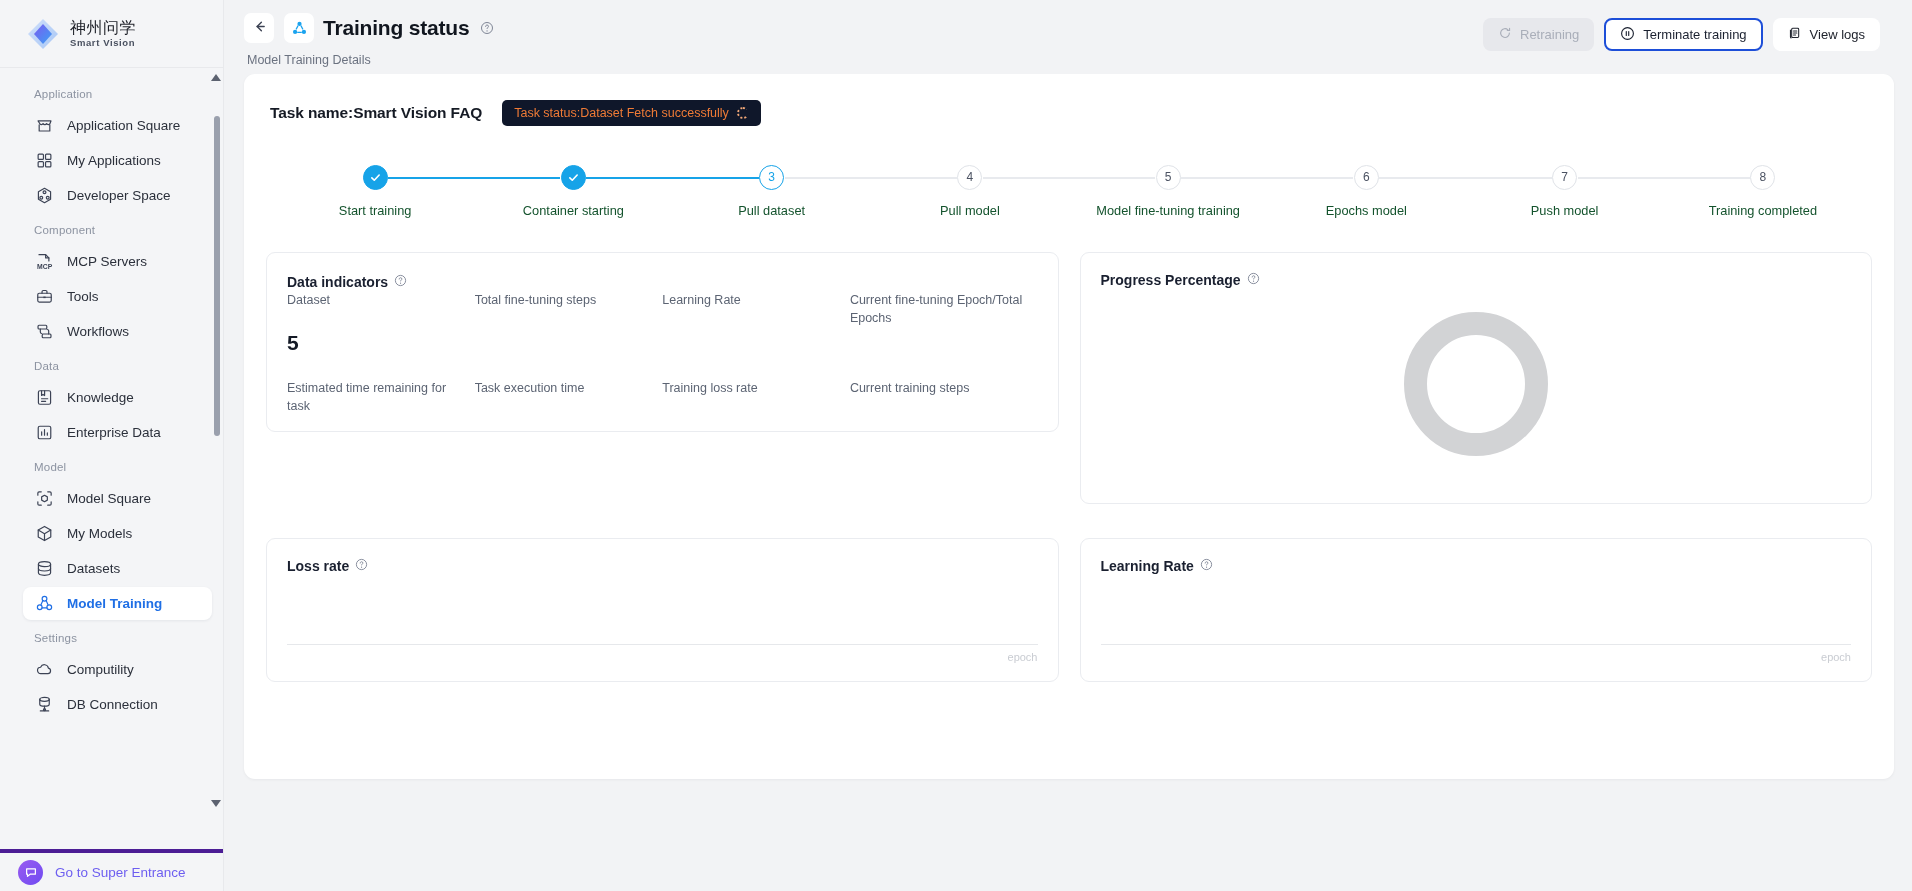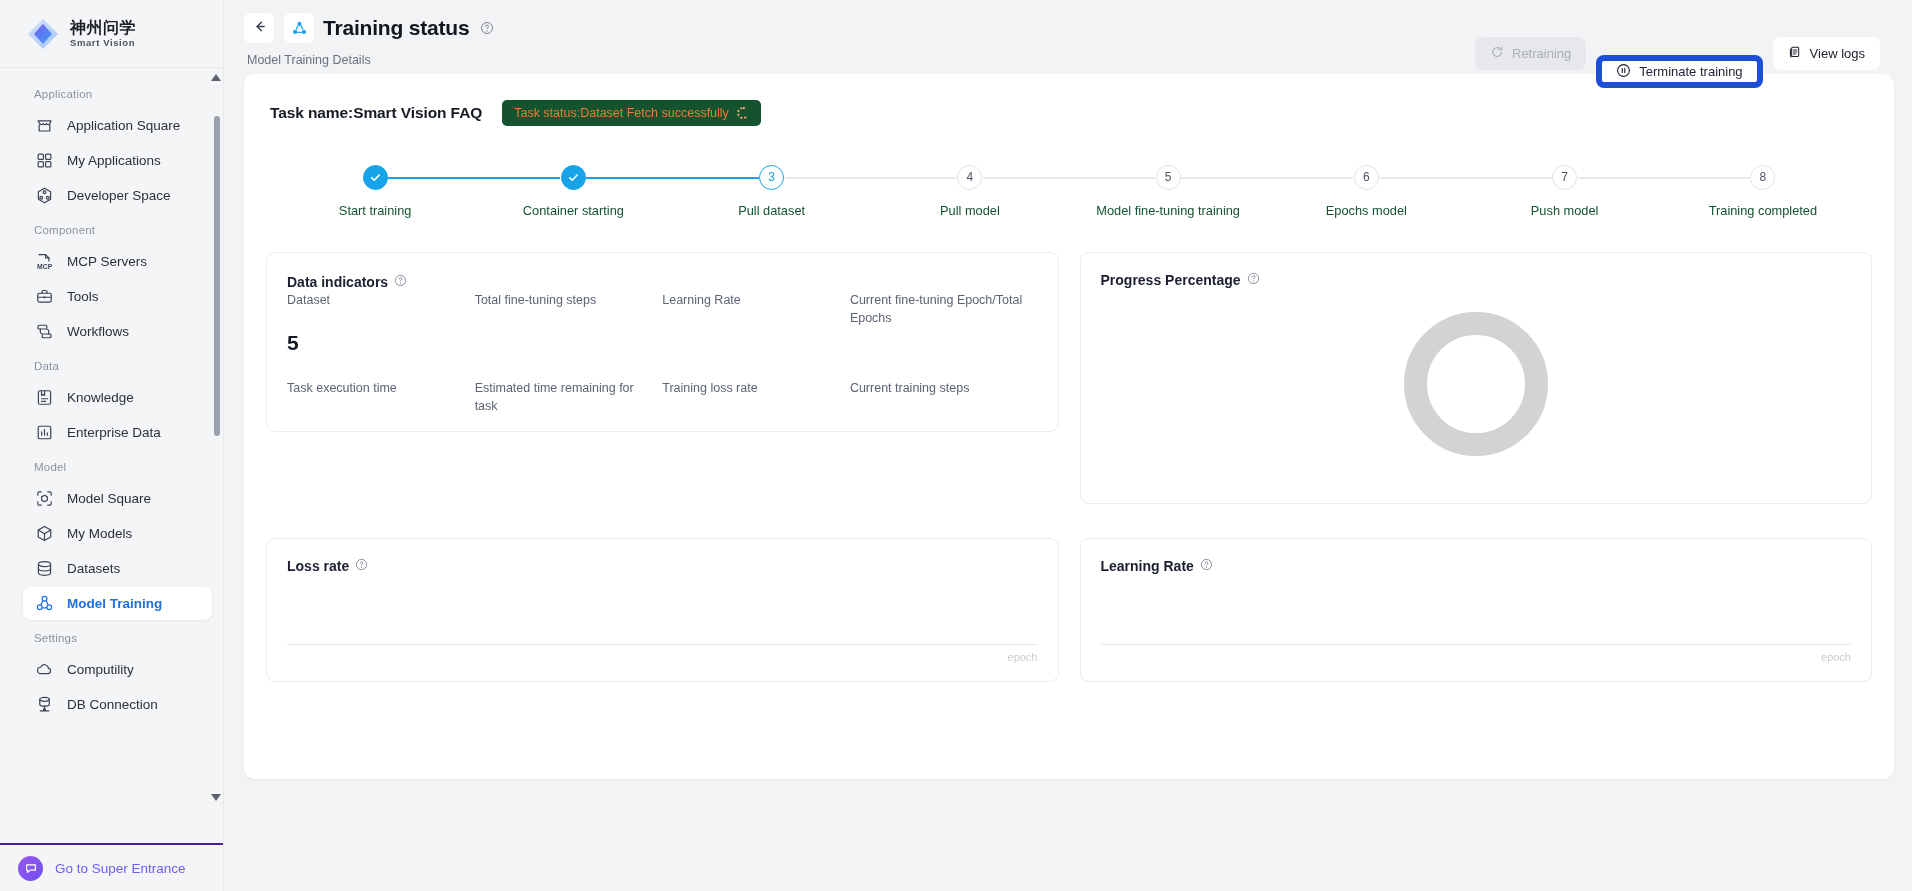--- a/index.html
+++ b/index.html
@@ -20,21 +20,21 @@
     position: relative; flex: 0 0 224px;
   }
   .logo-row {
     height: 68px; display: flex; align-items: center;
     padding-left: 26px; gap: 10px;
     border-bottom: 1px solid #e8e9ec;
     background: #f4f5f7;
   }
   .logo-mark { width: 34px; height: 34px; position: relative; flex: 0 0 34px; }
   .logo-text { display: flex; flex-direction: column; justify-content: center; }
-  .logo-cn { font-size: 16px; font-weight: 700; color: #1c1f27; letter-spacing: .5px; line-height: 1.15; }
+  .logo-cn { font-size: 16px; font-weight: 400; color: #1c1f27; letter-spacing: .5px; line-height: 1.15; }
   .logo-en { font-size: 9.5px; color: #4a5160; letter-spacing: .6px; line-height: 1.2; font-weight: 600; }
 
   .nav-scroll {
     flex: 1; overflow: hidden; padding: 10px 0 4px 0; position: relative; margin-left: 12px;
   }
   .nav-group-title {
     font-size: 11.5px; color: #8c93a1; padding: 10px 0 7px 22px; letter-spacing: .2px;
   }
   .nav-item {
     display: flex; align-items: center; gap: 13px;
@@ -51,21 +51,21 @@
   }
   .sb-thumb {
     position: absolute; left: 0; top: 34px; width: 6px; height: 320px;
     background: #9aa0ad; border-radius: 3px;
   }
   .sb-arrow { position: absolute; right: 2px; width: 0; height: 0; }
   .sb-arrow.up { top: 6px; border-left: 5px solid transparent; border-right: 5px solid transparent; border-bottom: 7px solid #5c6270; }
   .sb-arrow.down { bottom: 42px; border-left: 5px solid transparent; border-right: 5px solid transparent; border-top: 7px solid #5c6270; }
 
   .super-entrance {
-    height: 48px; border-top: 2px solid #4c1d95;
+    height: 42px; border-top: 4px solid #4c1d95;
     display: flex; align-items: center; gap: 12px; padding-left: 18px;
     cursor: pointer; background: #f4f5f7;
   }
   .se-badge {
     width: 25px; height: 25px; border-radius: 50%;
     background: linear-gradient(135deg,#9a5bf0,#6f4bf2);
     display: flex; align-items: center; justify-content: center;
   }
   .se-label { font-size: 13.5px; color: #6d5ef0; font-weight: 500; }
 
@@ -93,35 +93,35 @@
 
   .topbar-actions {
     margin-left: auto; display: flex; align-items: center; gap: 10px; padding-top: 18px;
   }
   .btn {
     height: 33px; border-radius: 8px; display: flex; align-items: center; gap: 8px;
     padding: 0 14px; font-size: 13px; cursor: pointer; background: #ffffff;
     border: 1px solid transparent; color: #20242e; white-space: nowrap;
   }
   .btn.disabled { background: #e7e8ec; color: #a9aeb9; cursor: default; }
-  .btn.outlined { border: 6px solid #1d4ed8; color: #1b2130; font-weight: 500; margin-top: 37px; }
+  .btn.outlined { border: 2px solid #1d4ed8; color: #1b2130; font-weight: 500; }
   .btn.plain { border: 1px solid transparent; }
 
   .content-wrap { flex: 1; padding: 0 18px 0 20px; overflow: hidden; }
   .panel {
     background: #ffffff; border-radius: 11px; padding: 22px 22px 24px 22px;
     box-shadow: 0 1px 3px rgba(16,24,40,.05);
     height: 705px;
   }
 
   .task-row { display: flex; align-items: center; gap: 20px; padding: 4px 2px 0 4px; }
   .task-name { font-size: 15.5px; font-weight: 700; color: #151a24; letter-spacing: -.1px; }
   .status-badge {
     display: flex; align-items: center; gap: 8px;
-    background: #14532d; color: #f07b36; font-size: 12.5px;
+    background: #0f172a; color: #f07b36; font-size: 12.5px;
     padding: 6px 12px; border-radius: 5px;
   }
   .spinner {
     width: 12px; height: 12px; border-radius: 50%;
     border: 2px dotted #f2a878; border-right-color: transparent;
   }
 
   
   .stepper { display: flex; margin: 38px 10px 0 10px; }
   .step { flex: 1; display: flex; flex-direction: column; align-items: center; position: relative; }
@@ -536,25 +536,25 @@
                 </div>
                 <div class="ind-cell">
                   <div class="ind-label">Learning Rate</div>
                   <div class="ind-value"></div>
                 </div>
                 <div class="ind-cell">
                   <div class="ind-label">Current fine-tuning Epoch/Total Epochs</div>
                   <div class="ind-value"></div>
                 </div>
                 <div class="ind-cell">
+                  <div class="ind-label">Estimated time remaining for task</div>
+                  <div class="ind-value"></div>
+                </div>
+                <div class="ind-cell">
                   <div class="ind-label">Task execution time</div>
-                  <div class="ind-value"></div>
-                </div>
-                <div class="ind-cell">
-                  <div class="ind-label">Estimated time remaining for task</div>
                   <div class="ind-value"></div>
                 </div>
                 <div class="ind-cell">
                   <div class="ind-label">Training loss rate</div>
                   <div class="ind-value"></div>
                 </div>
                 <div class="ind-cell">
                   <div class="ind-label">Current training steps</div>
                   <div class="ind-value"></div>
                 </div>

